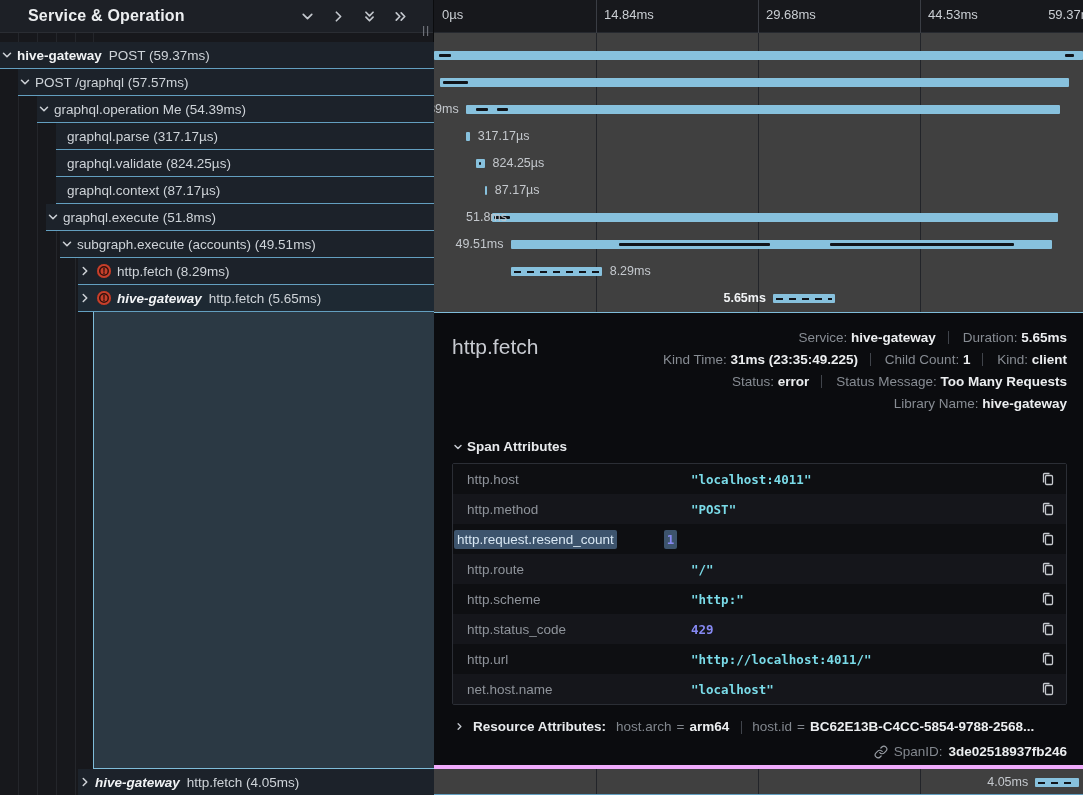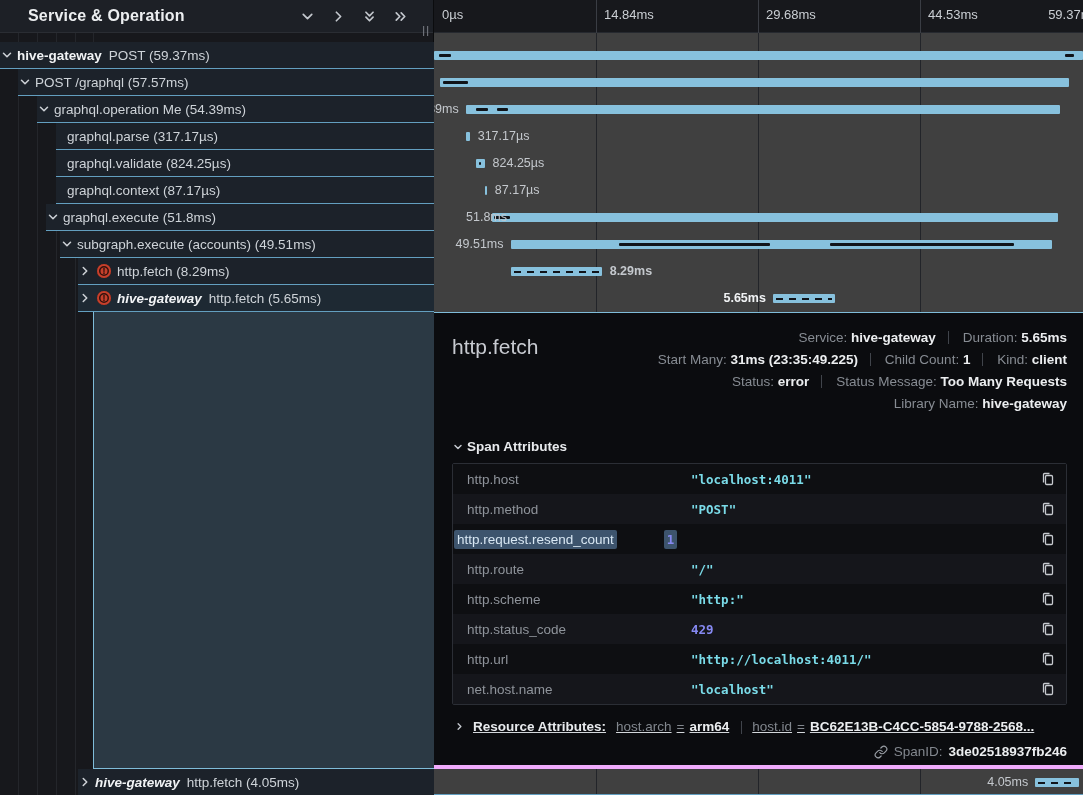--- a/index.html
+++ b/index.html
@@ -75,21 +75,21 @@
   .attr-table { margin-top:9px; border:1px solid #2b2e35; border-radius:2px; }
   .attr-row { position:relative; height:30px; display:flex; align-items:center; background:#15161b; }
   .attr-row:nth-child(odd) { background:#0e0f12; }
   .ak { color:#8f949b; padding-left:14px; width:238px; flex:none; font-size:13.5px; }
   .av { font-family:"DejaVu Sans Mono", monospace; font-size:12.5px; color:#7adbe8; font-weight:bold; }
   .av.num { color:#8689f2; }
   .hl { background:#3d546d; color:#d8e7f3; border-radius:2px; padding:2px 3px; }
   .ak.hl { width:auto; margin-left:1px; padding:2px 3px; margin-right:47px; }
   .copy { position:absolute; right:10px; top:7px; width:16px; height:16px; background:none; border:none; color:#c6c9ce; cursor:pointer; padding:0; }
   .copy svg { width:16px; height:16px; }
-  .res-line { margin-top:14px; display:flex; align-items:center; font-size:13.5px; white-space:nowrap; overflow:hidden;text-decoration:underline; }
+  .res-line { margin-top:14px; display:flex; align-items:center; font-size:13.5px; white-space:nowrap; overflow:hidden; }
   .res-line svg { width:11px; height:11px; color:#c3c7cd; margin:0 8px 0 2px; flex:none; }
   .res-title { font-weight:bold; color:#e8eaed; margin-right:10px; }
   .rk { color:#82878e; }
   .req { color:#82878e; margin:0 5px; }
   .rv { color:#eceef0; font-weight:bold; }
   .spanid-line { margin-top:10px; display:flex; justify-content:flex-end; align-items:center; gap:6px; font-size:13.5px; }
   .spanid-line svg { width:14px; height:14px; color:#9a9fa6; }
   .sk { color:#82878e; }
   .sv { color:#eceef0; font-weight:bold; }
 </style>
@@ -279,40 +279,40 @@
         </div>
       <div class="tl-row">
           <div class="bar" style="left: 76.5201px; width: 541.216px;">
             <i style="left: 20%; width: 28%;"></i>
             <i style="left: 59%; width: 34%;"></i>
           </div>
           <span class="tl-label" style="right: 579.48px;">49.51ms</span>
         </div>
       <div class="tl-row">
           <div class="bar dashed" style="left: 77.0667px; width: 90.6217px;"></div>
-          <span class="tl-label" style="left: 175.688px; font-weight: bold;">8.29ms</span>
+          <span class="tl-label" style="left: 175.688px;">8.29ms</span>
         </div>
       <div class="tl-row selected">
           <div class="bar dashed" style="left: 338.875px; width: 61.7627px;"></div>
           <span class="tl-label" style="right: 317.125px;">5.65ms</span>
         </div>
     </div>
 
     <div class="detail">
       <div class="d-head">
         <div class="d-title">http.fetch</div>
         <div class="d-meta">
           <div>
             <span class="mk">Service:</span>
             <span class="mv">hive-gateway</span><span class="mdiv"></span>
             <span class="mk">Duration:</span>
             <span class="mv">5.65ms</span>
           </div>
           <div>
-            <span class="mk">Start Many:</span>
+            <span class="mk">Kind Time:</span>
             <span class="mv">31ms (23:35:49.225)</span><span class="mdiv"></span>
             <span class="mk">Child Count:</span>
             <span class="mv">1</span><span class="mdiv"></span>
             <span class="mk">Kind:</span>
             <span class="mv">client</span>
           </div>
           <div>
             <span class="mk">Status:</span>
             <span class="mv">error</span><span class="mdiv"></span>
             <span class="mk">Status Message:</span>

